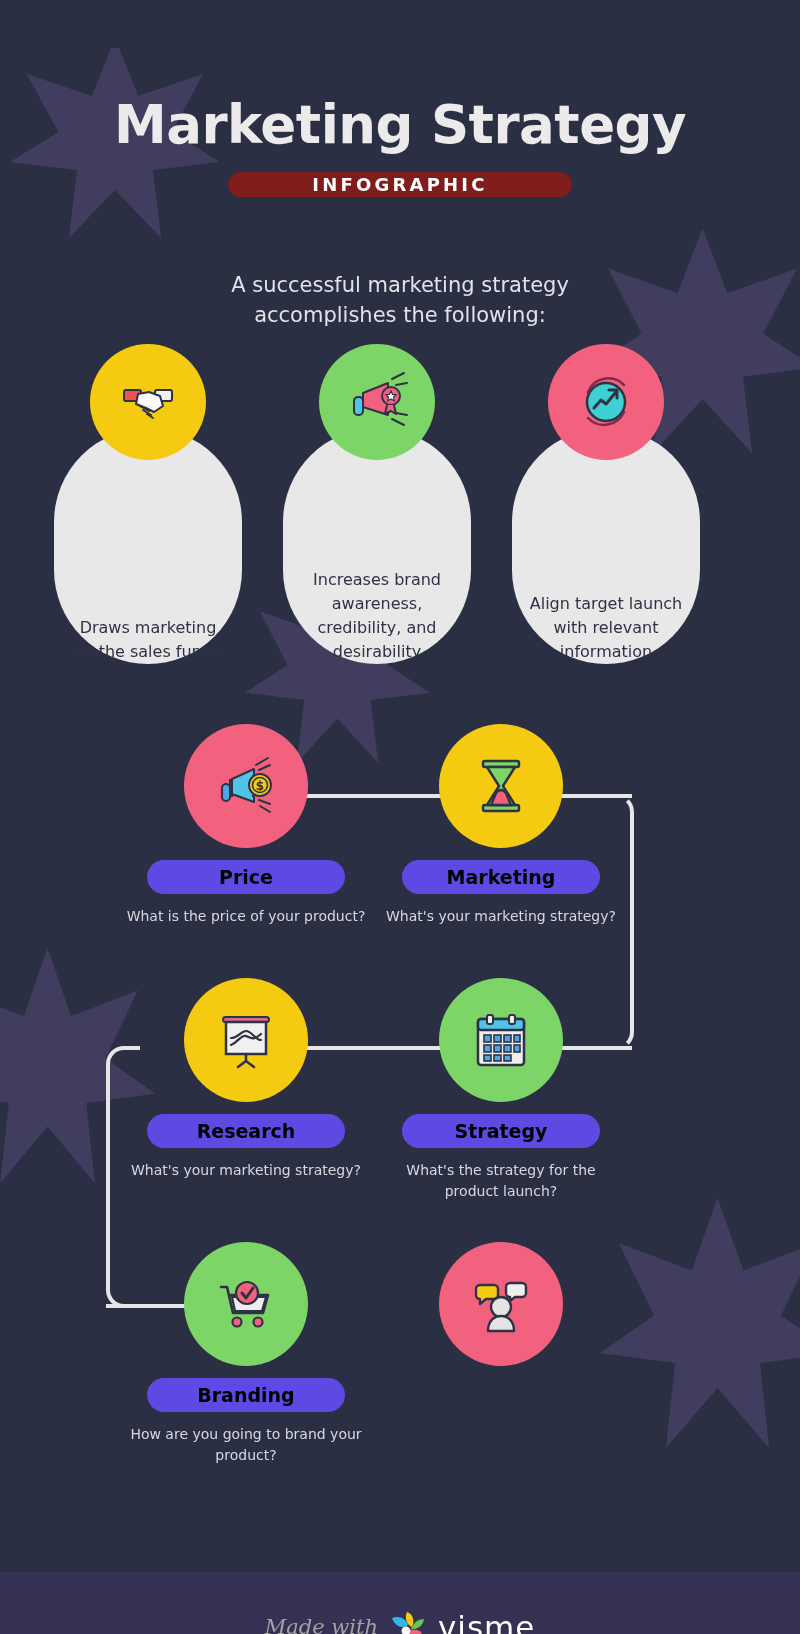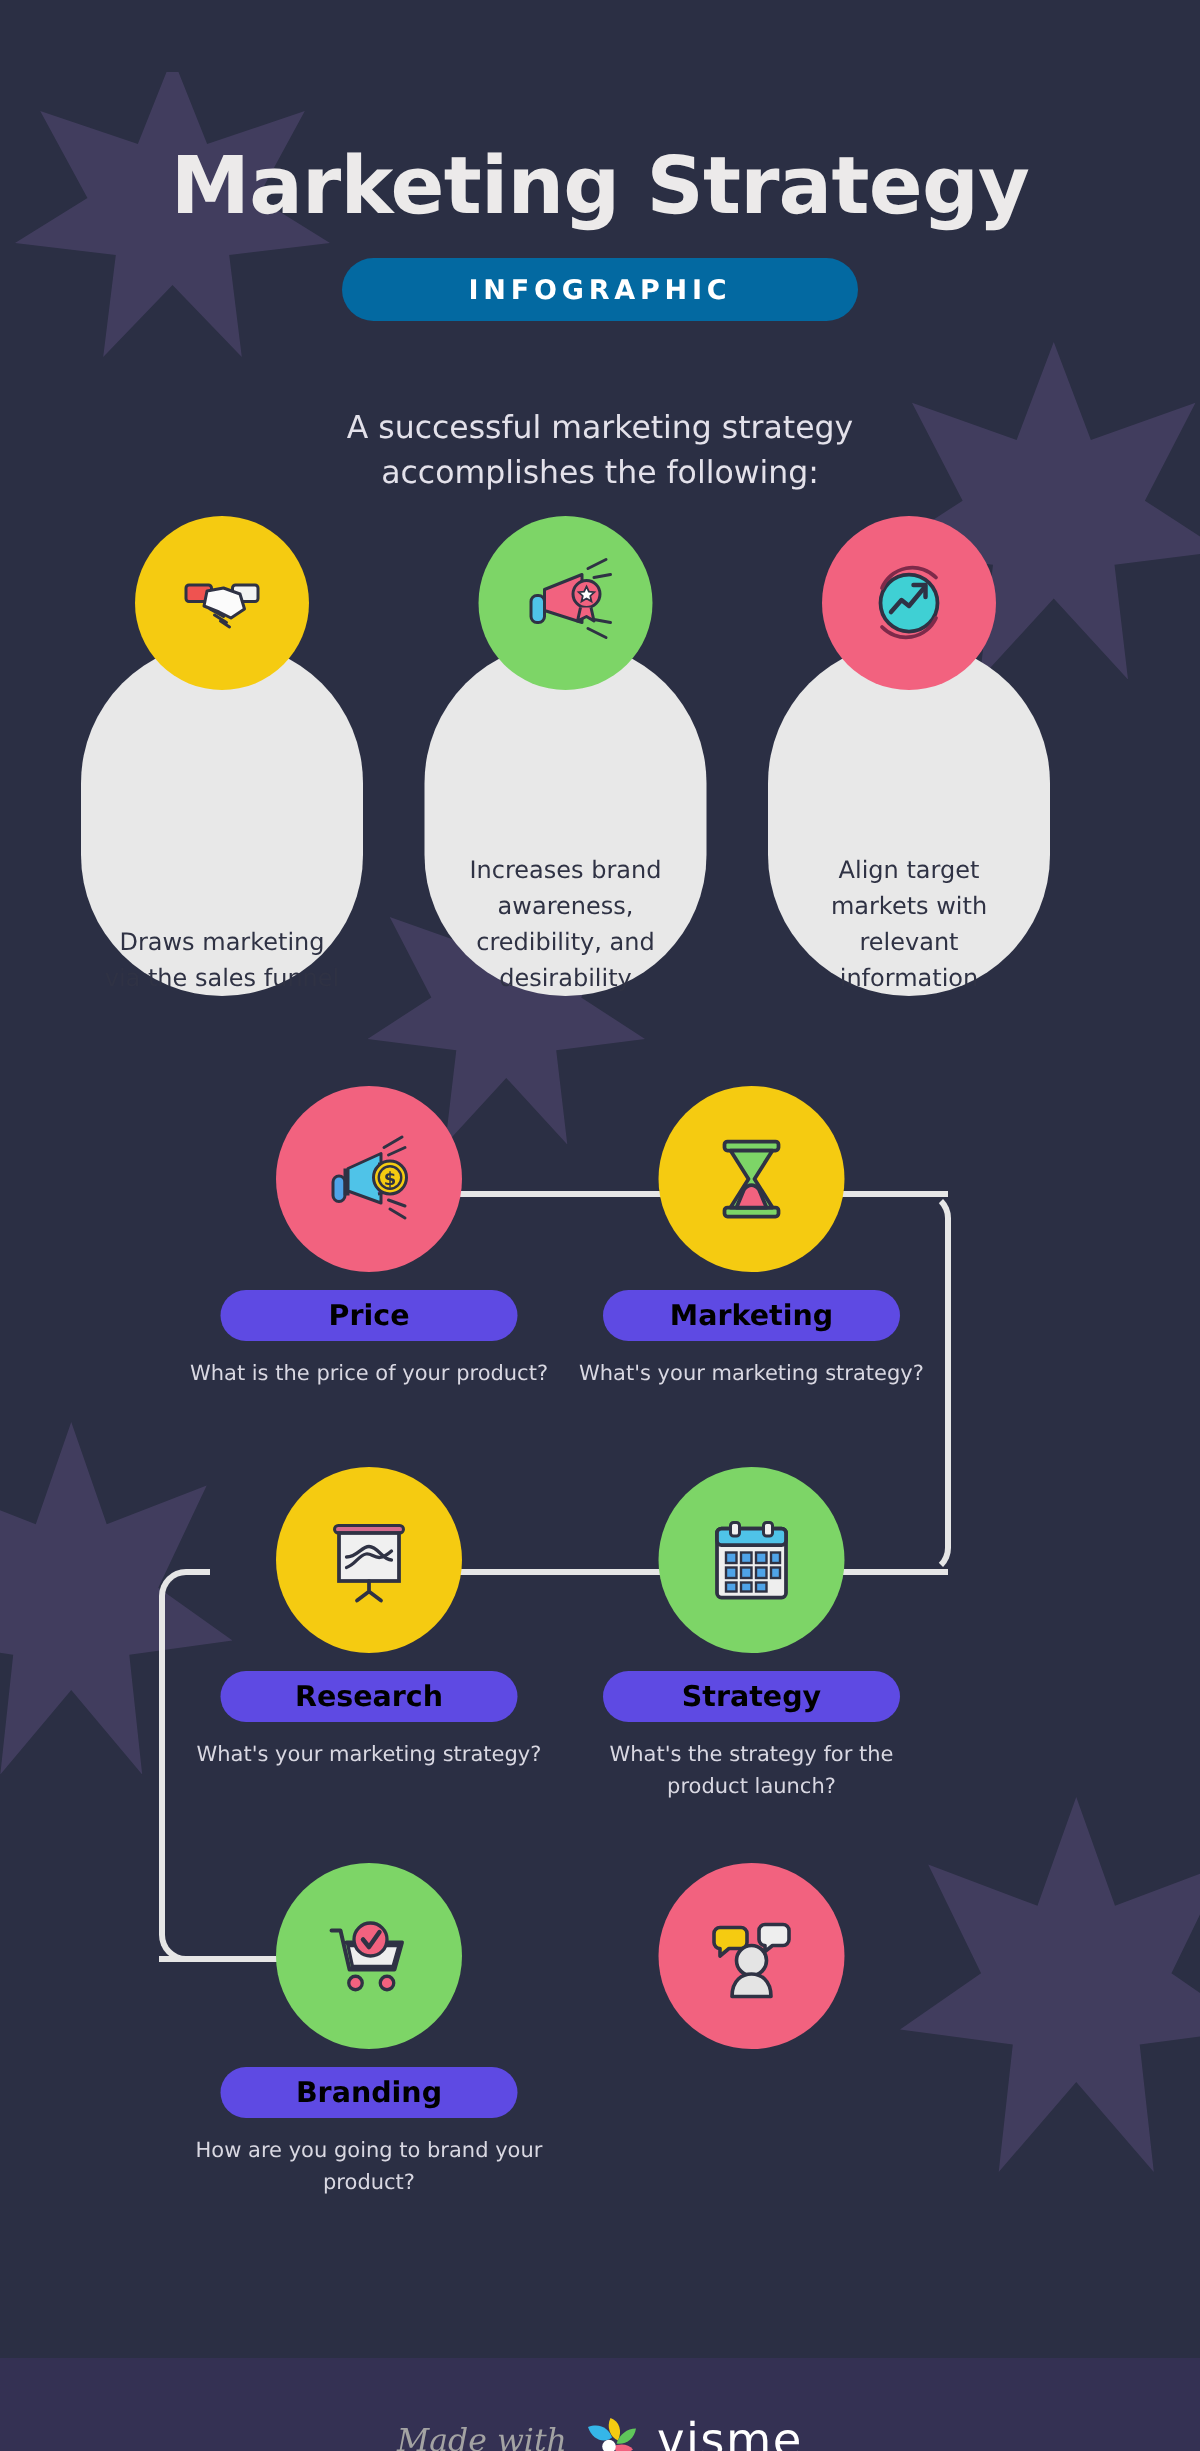--- a/index.html
+++ b/index.html
@@ -41,23 +41,23 @@
     text-align: center;
     font-family: "DejaVu Sans", sans-serif;
     font-weight: bold;
     font-size: 53px;
     letter-spacing: -0.5px;
     color: #eceaea;
   }
   .badge {
     position: absolute; top: 124px; left: 50%;
     transform: translateX(-50%);
-    width: 344px; height: 42px;
+    width: 344px; height: 25px;
     border-radius: 21px;
-    background: #0369a1;
+    background: #7f1d1d;
     display: flex; align-items: center; justify-content: center;
     color: #ffffff;
     font-weight: bold;
     font-size: 18px;
     letter-spacing: 3.2px;
   }
   .subtitle {
     position: absolute; top: 222px; left: 0; width: 800px;
     text-align: center;
     color: #e3e1ea;
@@ -212,21 +212,21 @@
           <circle cx="47" cy="27" r="9" fill="#f2627f" stroke="#2f3244" stroke-width="2"></circle>
           <path d="M47 22 l1.6 3.4 3.6.4 -2.7 2.5 .8 3.6 -3.3-1.9 -3.3 1.9 .8-3.6 -2.7-2.5 3.6-.4z" fill="#ffffff" stroke="#2f3244" stroke-width="1.2"></path>
           <path d="M43 36 L41 45 L47 42 L52 45 L50 36" fill="#f2627f" stroke="#2f3244" stroke-width="2" stroke-linejoin="round"></path>
           <path d="M48 10 L60 4 M52 16 L63 14 M48 50 L60 56 M52 44 L63 46" stroke="#2f3244" stroke-width="2" stroke-linecap="round"></path>
         </svg>
       </div>
     </div>
 
     <div class="card card-3">
       <div class="card-body">
-        <div class="card-text">Align target markets with relevant information</div>
+        <div class="card-text">Align target launch with relevant information</div>
       </div>
       <div class="card-icon ci-pink">
         <svg width="68" height="68" viewBox="0 0 68 68">
           <circle cx="34" cy="34" r="19" fill="#3fd0d4" stroke="#2f3244" stroke-width="2.5"></circle>
           <path d="M22 40 L29 32 L34 36 L44 24" fill="none" stroke="#2f3244" stroke-width="3" stroke-linecap="round" stroke-linejoin="round"></path>
           <path d="M45 22 L45 30 M45 22 L37 22" stroke="#2f3244" stroke-width="3" stroke-linecap="round"></path>
           <path d="M16 24 A22 22 0 0 1 52 17" fill="none" stroke="#7e2a4a" stroke-width="2.5" stroke-linecap="round"></path>
           <path d="M52 44 A22 22 0 0 1 16 50" fill="none" stroke="#7e2a4a" stroke-width="2.5" stroke-linecap="round"></path>
         </svg>
       </div>

